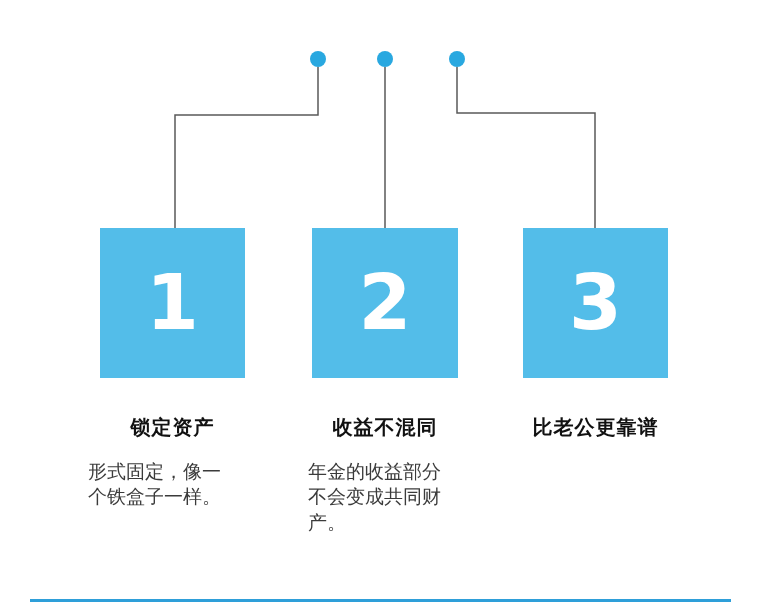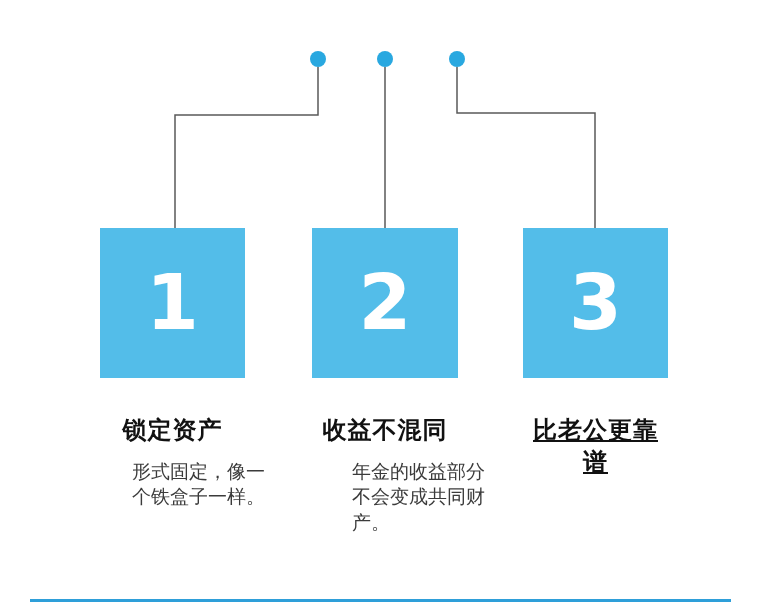--- a/index.html
+++ b/index.html
@@ -45,37 +45,36 @@
     color: #ffffff;
     font-size: 76px;
     font-weight: 700;
     line-height: 1;
     user-select: none;
   }
   .step-title {
     position: absolute;
     top: 414px;
     text-align: center;
-    font-size: 24px;
+    font-size: 20px;
     font-weight: 700;
     color: #111111;
     letter-spacing: 1px;
   }
   .step-title.t1 { left: 100px; width: 145px; }
   .step-title.t2 { left: 312px; width: 146px; }
-  .step-title.t3 { left: 523px; width: 145px; text-decoration: underline; }
+  .step-title.t3 { left: 523px; width: 145px; }
   .step-desc {
     position: absolute;
     top: 459px;
     font-size: 19px;
     line-height: 1.33;
     color: #3b3b3b;
     text-align: left;
     word-break: break-all;
-    margin-left: 44px;
   }
   .step-desc.d1 { left: 88px;  width: 144px; }
   .step-desc.d2 { left: 308px; width: 144px; }
   .step-desc.d3 { left: 512px; width: 147px; }
   .footer-line {
     position: absolute;
     left: 30px;
     bottom: 13px;
     width: 701px;
     height: 3px;

